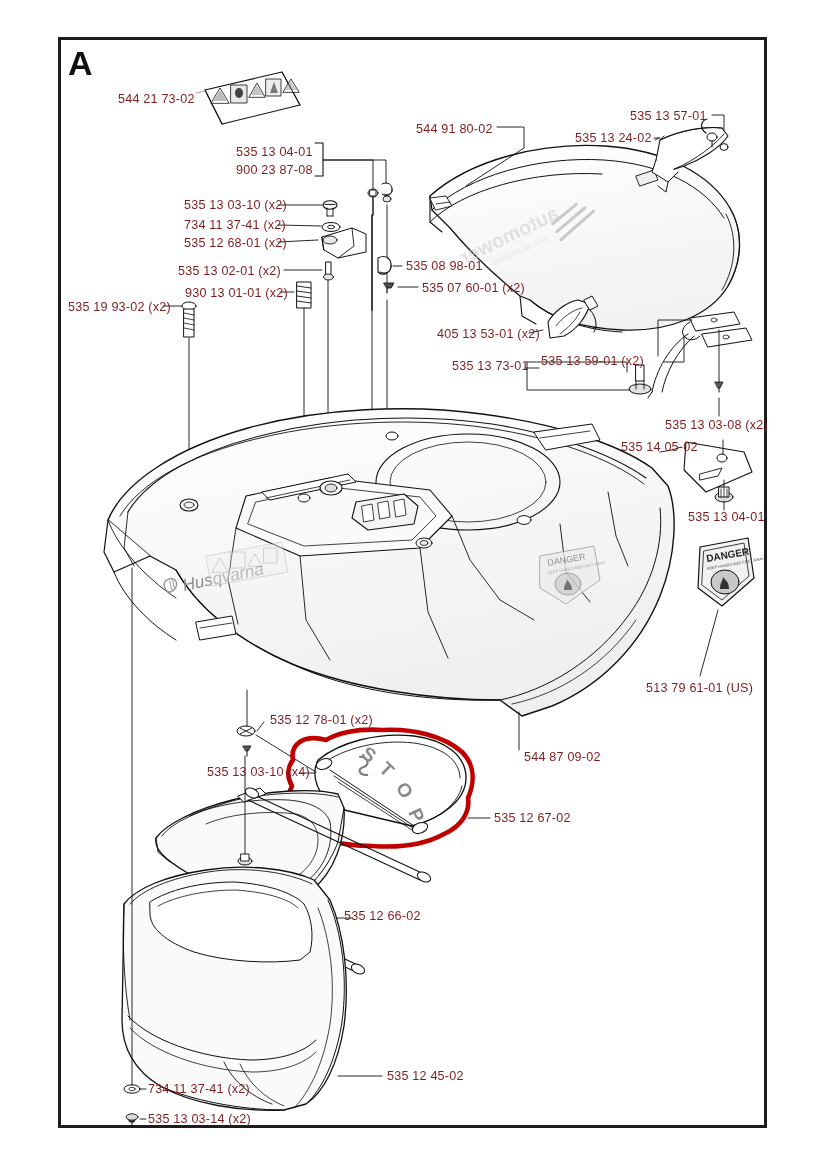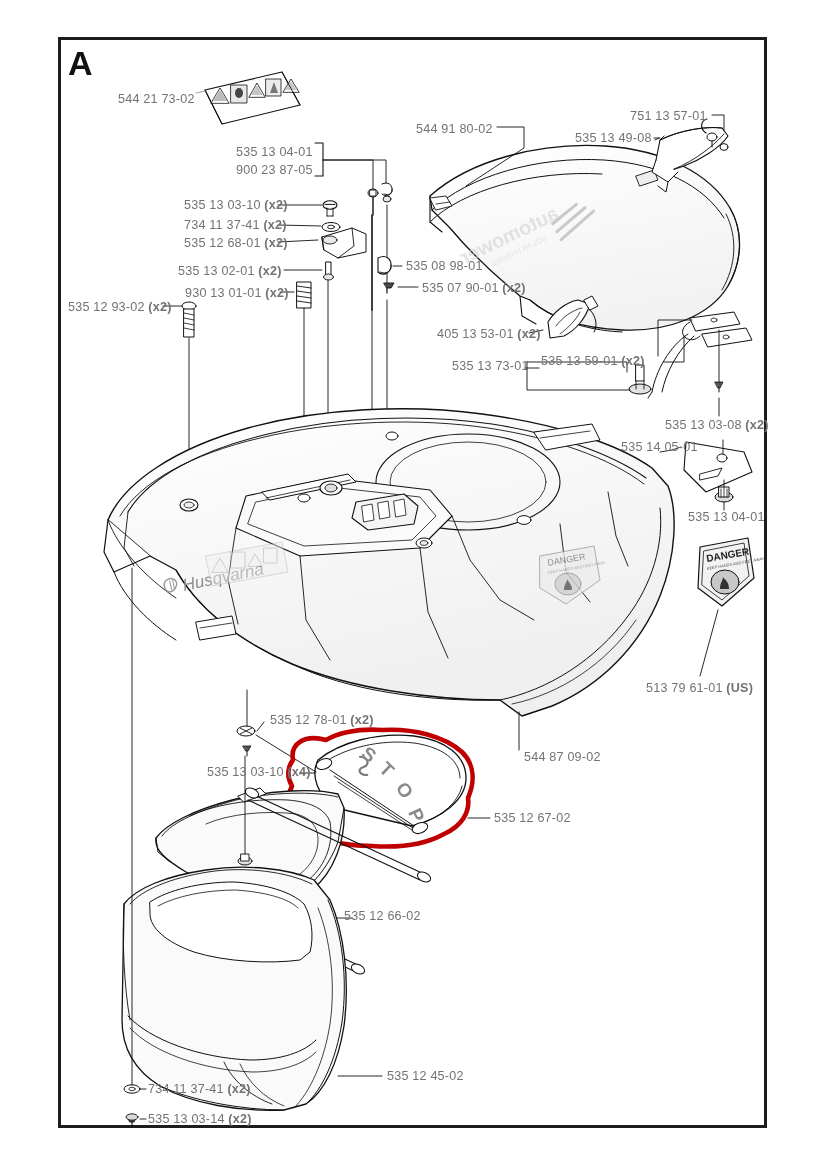--- a/index.html
+++ b/index.html
@@ -32,27 +32,27 @@
     top: 46px;
     font-size: 34px;
     font-weight: bold;
     color: #111;
     letter-spacing: 0px;
     line-height: 1;
   }
   .lbl {
     position: absolute;
     font-size: 12.6px;
-    color: #737373;
+    color: #7f1d1d;
     white-space: nowrap;
     line-height: 1.15;
     letter-spacing: 0.2px;
   }
   .lbl .qty {
-    font-weight: bold;
+    font-weight: normal;
   }
   #artwork {
     position: absolute;
     left: 0; top: 0;
     width: 826px; height: 1168px;
     pointer-events: none;
   }
 </style>
 </head>
 <body>
@@ -484,21 +484,21 @@
   </svg>
 
   <div class="lbl" style="left:118px;top:92px">
     <span>544 21 73-02</span>
   </div>
 
   <div class="lbl" style="left:236px;top:145px">
     <span>535 13 04-01</span>
   </div>
   <div class="lbl" style="left:236px;top:163px">
-    <span>900 23 87-05</span>
+    <span>900 23 87-08</span>
   </div>
 
   <div class="lbl" style="left:184px;top:198px">
     <span>535 13 03-10</span>
     <span class="qty">(x2)</span>
   </div>
   <div class="lbl" style="left:184px;top:218px">
     <span>734 11 37-41</span>
     <span class="qty">(x2)</span>
   </div>
@@ -508,59 +508,59 @@
   </div>
   <div class="lbl" style="left:178px;top:264px">
     <span>535 13 02-01</span>
     <span class="qty">(x2)</span>
   </div>
   <div class="lbl" style="left:185px;top:286px">
     <span>930 13 01-01</span>
     <span class="qty">(x2)</span>
   </div>
   <div class="lbl" style="left:68px;top:300px">
-    <span>535 12 93-02</span>
+    <span>535 19 93-02</span>
     <span class="qty">(x2)</span>
   </div>
 
   <div class="lbl" style="left:416px;top:122px">
     <span>544 91 80-02</span>
   </div>
   <div class="lbl" style="left:630px;top:109px">
-    <span>751 13 57-01</span>
+    <span>535 13 57-01</span>
   </div>
   <div class="lbl" style="left:575px;top:131px">
-    <span>535 13 49-08</span>
+    <span>535 13 24-02</span>
   </div>
 
   <div class="lbl" style="left:406px;top:259px">
     <span>535 08 98-01</span>
   </div>
   <div class="lbl" style="left:422px;top:281px">
-    <span>535 07 90-01</span>
+    <span>535 07 60-01</span>
     <span class="qty">(x2)</span>
   </div>
   <div class="lbl" style="left:437px;top:327px">
     <span>405 13 53-01</span>
     <span class="qty">(x2)</span>
   </div>
   <div class="lbl" style="left:452px;top:359px">
     <span>535 13 73-01</span>
   </div>
   <div class="lbl" style="left:541px;top:354px">
     <span>535 13 59-01</span>
     <span class="qty">(x2)</span>
   </div>
 
   <div class="lbl" style="left:665px;top:418px">
     <span>535 13 03-08</span>
     <span class="qty">(x2)</span>
   </div>
   <div class="lbl" style="left:621px;top:440px">
-    <span>535 14 05-01</span>
+    <span>535 14 05-02</span>
   </div>
   <div class="lbl" style="left:688px;top:510px">
     <span>535 13 04-01</span>
   </div>
 
   <div class="lbl" style="left:646px;top:681px">
     <span>513 79 61-01</span>
     <span class="qty">(US)</span>
   </div>
   <div class="lbl" style="left:524px;top:750px">

